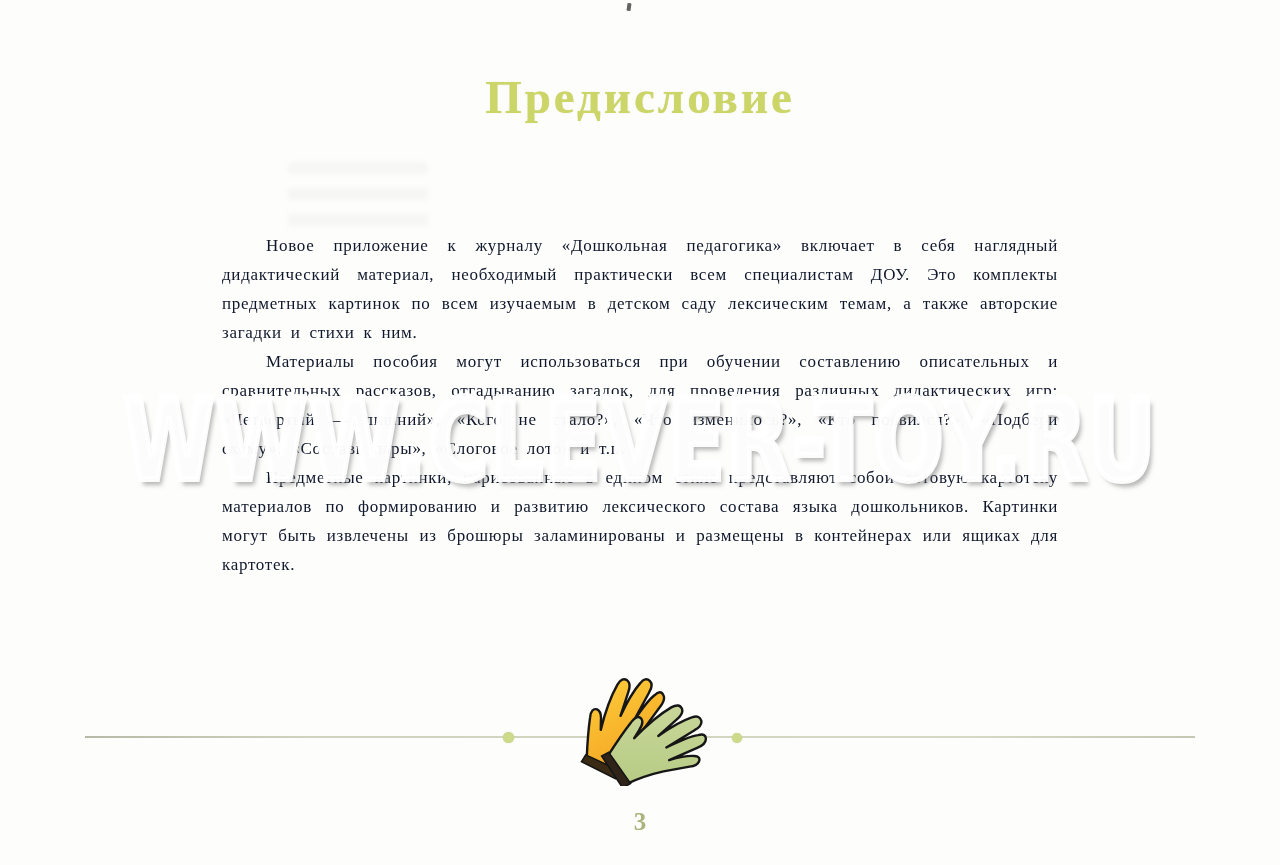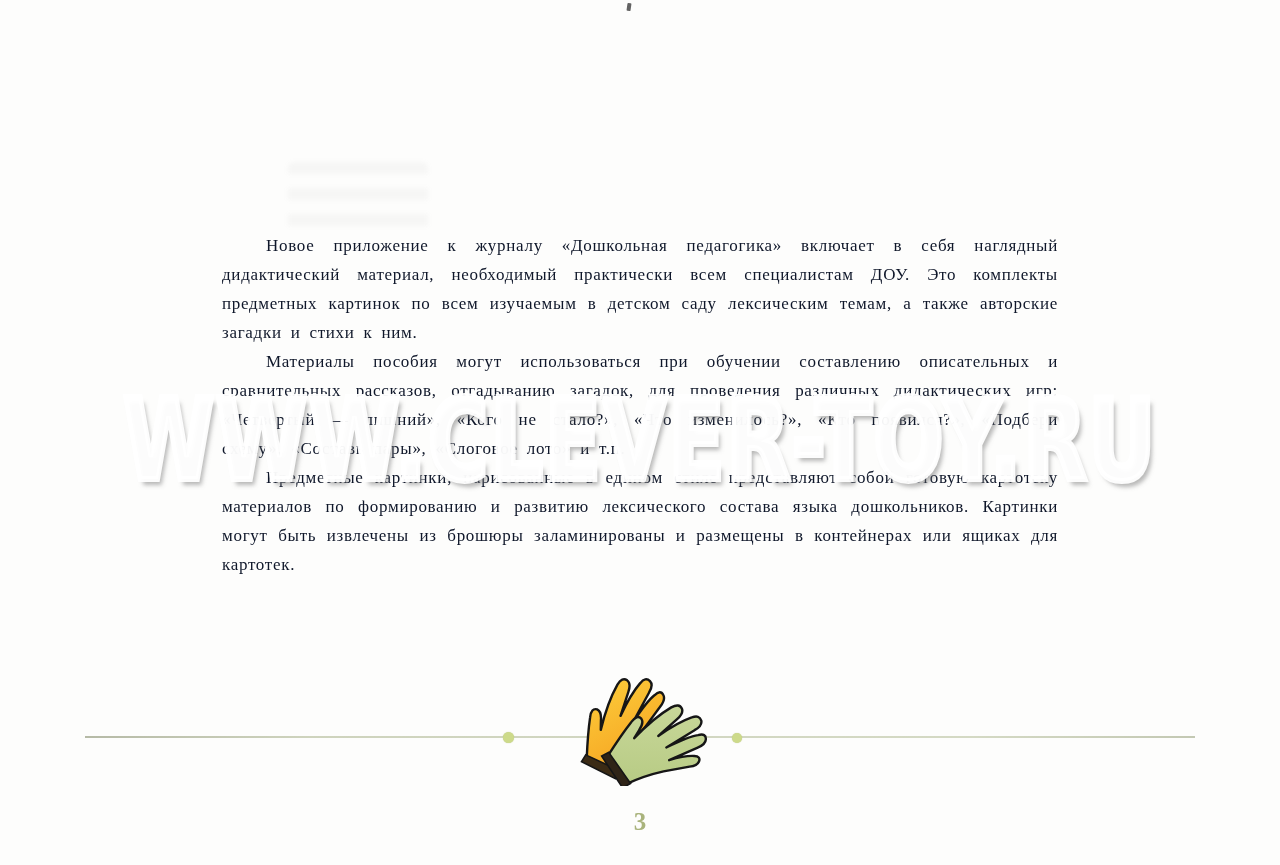--- a/index.html
+++ b/index.html
@@ -86,20 +86,21 @@
     color:#a9b37c;
   }
 </style>
 </head>
 <body>
 
 <div class="page">
 
   <div class="speck"></div>
 
+  <h1 class="title">Предисловие</h1>
 
   <div class="bleed"></div>
 
   <div class="body-text">
     <p>Новое приложение к журналу «Дошкольная педагогика» включает в себя наглядный дидактический материал, необходимый практически всем специалистам ДОУ. Это комплекты предметных картинок по всем изучаемым в детском саду лексическим темам, а также авторские загадки и стихи к ним.</p>
     <p>Материалы пособия могут использоваться при обучении составлению описательных и сравнительных рассказов, отгадыванию загадок, для проведения различных дидактических игр: «Четвертый — лишний», «Кого не стало?», «Что изменилось?», «Кто появился?», «Подбери схему», «Составь пары», «Слоговое лото» и т.п.</p>
     <p>Предметные картинки, нарисованные в едином стиле представляют собой готовую картотеку материалов по формированию и развитию лексического состава языка дошкольников. Картинки могут быть извлечены из брошюры заламинированы и размещены в контейнерах или ящиках для картотек.</p>
   </div>
 
   <div class="watermark">WWW.CLEVER-TOY.RU</div>

